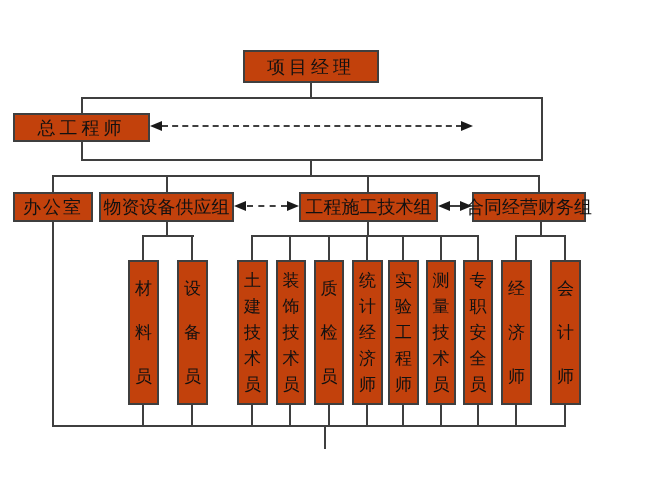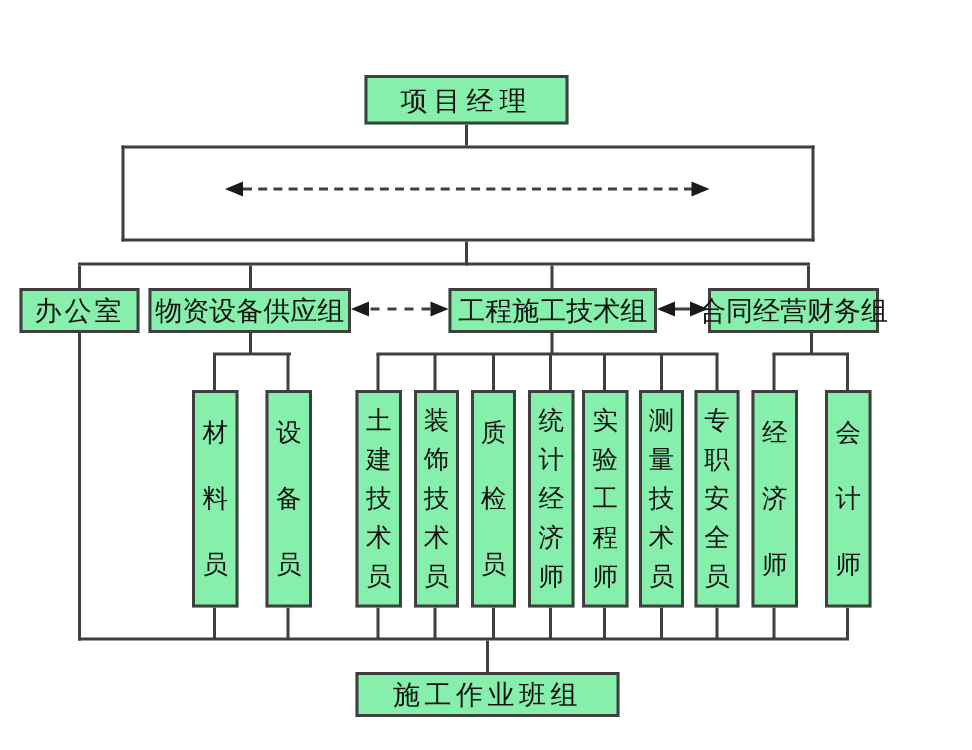--- a/index.html
+++ b/index.html
@@ -3,21 +3,21 @@
 <meta charset="utf-8">
 <style>
   html,body{margin:0;padding:0;}
   body{background:#fff;}
   #canvas{
     position:relative;width:648px;height:500px;background:#fff;overflow:hidden;
     font-family:"Liberation Serif","DejaVu Serif",serif;
   }
   .box{
     position:absolute;box-sizing:border-box;
-    border:2px solid var(--line,#3f3f3f);background:#86efac;
+    border:2px solid var(--line,#3f3f3f);background:#c2410c;
     display:flex;align-items:center;justify-content:center;
     font-size:18px;color:#111;z-index:2;white-space:nowrap;
   }
   .vbox{
     flex-direction:column;justify-content:space-around;
     font-size:17px;padding:5px 0;white-space:normal;letter-spacing:0;
   }
   .ln{position:absolute;background:var(--line,#3f3f3f);z-index:1;}
   .dash{position:absolute;height:0;border-top:2px dashed var(--line,#3f3f3f);z-index:3;}
   .ah{position:absolute;width:0;height:0;z-index:3;}
@@ -92,20 +92,21 @@
     <div class="ah ah-r" style="left:287px;top:201px;"></div>
   </div>
   <div>
     <div class="ah ah-l" style="left:438px;top:201px;"></div>
     <div class="dash" style="left:450px;top:205px;width:10px;"></div>
     <div class="ah ah-r" style="left:460px;top:201px;"></div>
   </div>
 
   <div class="box" style="left:243px;top:50px;width:136px;height:33px;letter-spacing:4px;">项目经理</div>
 
+  <div class="box" style="left:13px;top:113px;width:137px;height:29px;letter-spacing:4px;">总工程师</div>
 
 
   <div class="box" style="left:13px;top:192px;width:80px;height:30px;letter-spacing:2px;">办公室</div>
 
   <div class="box" style="left:99px;top:192px;width:135px;height:30px;text-align:right;">物资设备供应组</div>
 
   <div class="box" style="left:299px;top:192px;width:139px;height:30px;">工程施工技术组</div>
 
   <div class="box" style="left:472px;top:192px;width:114px;height:30px;">合同经营财务组</div>
 
@@ -170,15 +171,14 @@
       <span>经</span>
       <span>济</span>
       <span>师</span>
     </div>
   <div class="box vbox" style="left:550px;top:260px;width:31px;height:145px;">
       <span>会</span>
       <span>计</span>
       <span>师</span>
     </div>
 
-  <div class="box" style="left:237px;top:448px;width:176px;height:30px;letter-spacing:3px;">施工作业班组</div>
 
 </div>
 
 </body></html>

